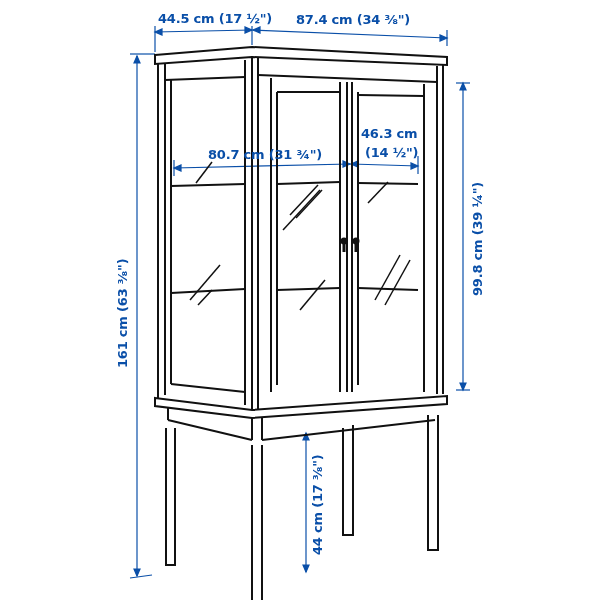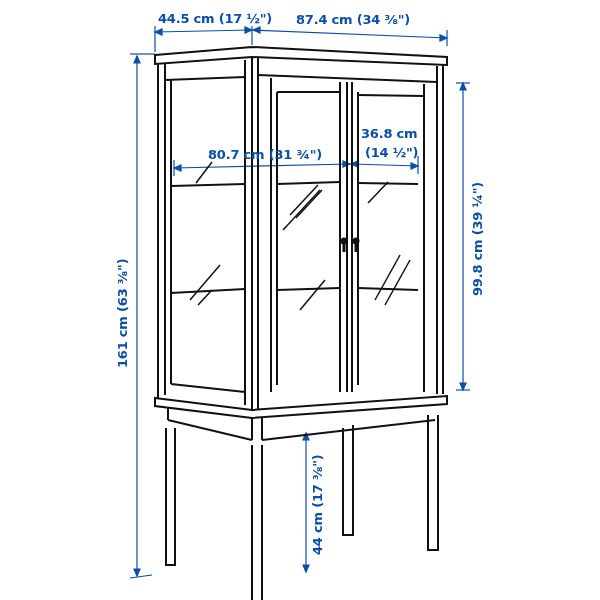--- a/index.html
+++ b/index.html
@@ -119,17 +119,17 @@
     <circle cx="344" cy="241" r="3.5"></circle>
     <rect x="342.5" y="244" width="3" height="8"></rect>
     <circle cx="356" cy="241" r="3.5"></circle>
     <rect x="354.5" y="244" width="3" height="8"></rect>
   </g>
 </svg>
 
 <div class="dim-text" style="left:158px; top:12px;">44.5 cm (17 ½")</div>
 <div class="dim-text" style="left:296px; top:13px;">87.4 cm (34 ⅜")</div>
 <div class="dim-text" style="left:208px; top:148px;">80.7 cm (31 ¾")</div>
-<div class="dim-text" style="left:361px; top:127px;">36.8 cm</div>
+<div class="dim-text" style="left:361px; top:127px;">46.3 cm</div>
 <div class="dim-text" style="left:365px; top:146px;">(14 ½")</div>
 <div class="dim-text vert" style="left:116px; top:368px;">161 cm (63 ⅜")</div>
 <div class="dim-text vert" style="left:471px; top:296px;">99.8 cm (39 ¼")</div>
 <div class="dim-text vert" style="left:311px; top:555px;">44 cm (17 ⅜")</div>
 
 </body></html>

